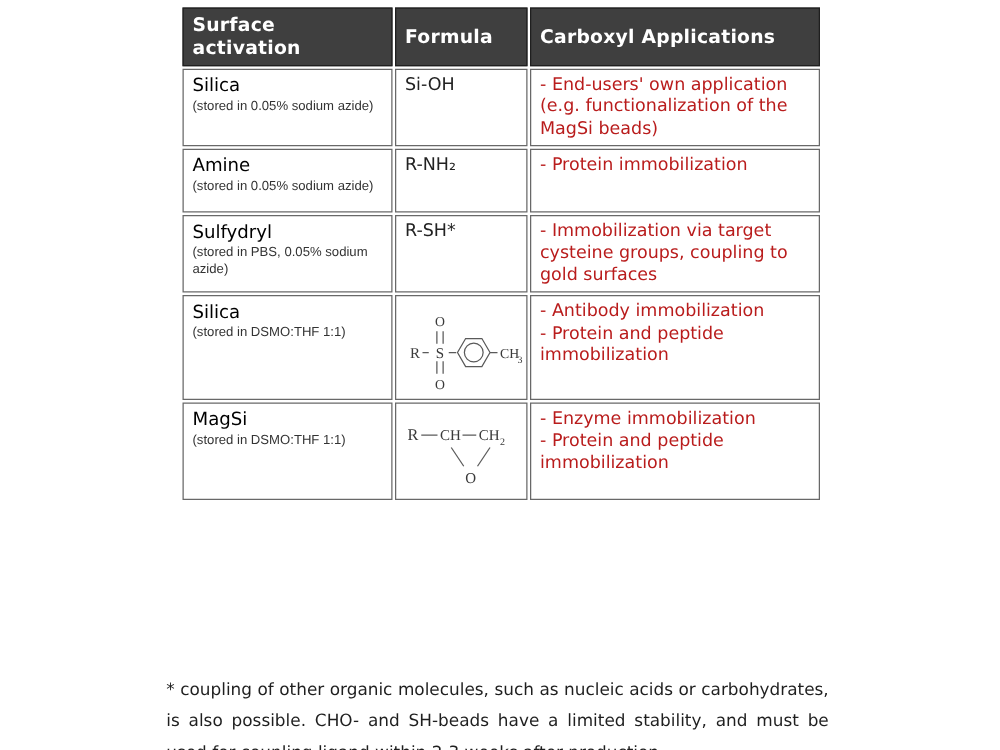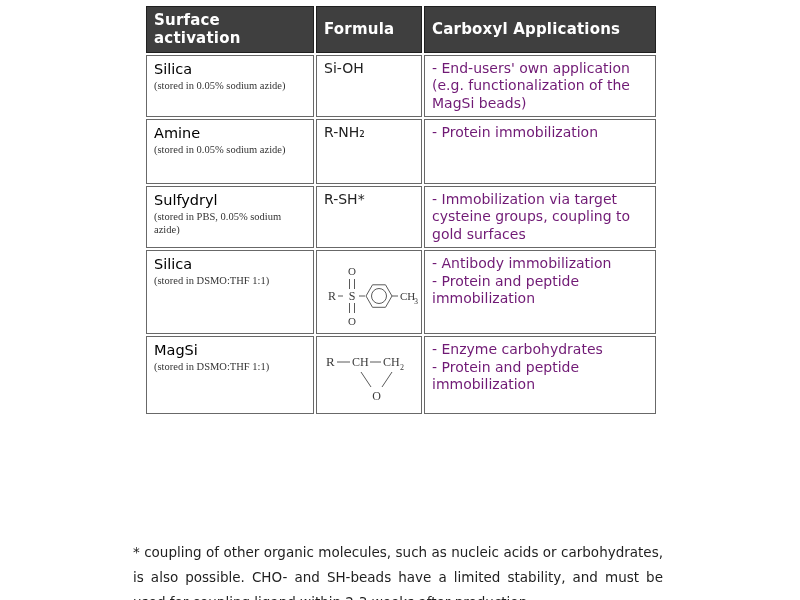--- a/index.html
+++ b/index.html
@@ -24,23 +24,23 @@
     padding: 4px 6px 5px 7px;
     letter-spacing: 0.2px;
   }
   table.chem td {
     border: 1px solid #686868;
     vertical-align: top;
     padding: 4px 6px 4px 7px;
     background: #ffffff;
   }
   .srf-name { font-size: 14.5px; line-height: 1.25; color: #000000; }
-  .srf-store { font-size: 10.5px; font-family: Liberation Serif, serif; line-height: 1.25; color: #333; margin-top: 1px; }
+  .srf-store { font-size: 10.5px; font-family: Liberation Sans, sans-serif; line-height: 1.25; color: #333; margin-top: 1px; }
   .formula { font-size: 14px; color: #222; padding-top: 1px; }
-  .apps div { font-size: 14px; line-height: 1.24; color: #701a75; }
+  .apps div { font-size: 14px; line-height: 1.24; color: #b91c1c; }
 
   .struct-svg { display: block; margin-top: 2px; }
   .struct-svg text { fill: #3a3a3a; font-family: "Liberation Serif", "DejaVu Serif", serif; }
   .struct-svg line, .struct-svg polygon, .struct-svg circle { stroke: #5a5a5a; stroke-width: 1; fill: none; }
 
   .footnote {
     position: absolute; left: 133px; top: 540px; width: 530px;
     font-size: 13.5px; line-height: 1.85; text-align: justify; color: #1f1f1f;
   }
 </style>
@@ -70,21 +70,21 @@
           <div class="srf-store">(stored in 0.05% sodium azide)</div>
         </td>
         <td class="formula">Si-OH</td>
         <td class="apps">
           <div>- End-users' own application (e.g. functionalization of the MagSi beads)</div>
         </td>
       </tr>
 
 
 
-      <tr style="height:65px">
+      <tr style="height:51px">
         <td>
           <div class="srf-name">Amine</div>
           <div class="srf-store">(stored in 0.05% sodium azide)</div>
         </td>
         <td class="formula">R-NH₂</td>
         <td class="apps">
           <div>- Protein immobilization</div>
         </td>
       </tr>
 
@@ -142,21 +142,21 @@
             <text x="28" y="23" font-size="12">CH</text>
             <line x1="46" y1="19" x2="57" y2="19"></line>
             <text x="59" y="23" font-size="12">CH</text>
             <text x="76" y="27" font-size="8">2</text>
             <line x1="37" y1="29" x2="47" y2="44"></line>
             <line x1="68" y1="29" x2="58" y2="44"></line>
             <text x="52.5" y="57" font-size="12" text-anchor="middle">O</text>
           </svg>
         </td>
         <td class="apps">
-          <div>- Enzyme carbohydrates</div>
+          <div>- Enzyme immobilization</div>
           <div>- Protein and peptide immobilization</div>
         </td>
       </tr>
 
     </tbody>
   </table>
 
   <p class="footnote">* coupling of other organic molecules, such as nucleic acids or carbohydrates, is also possible. CHO- and SH-beads have a limited stability, and must be used for coupling ligand within 2-3 weeks after production.</p>
 
 </div>

